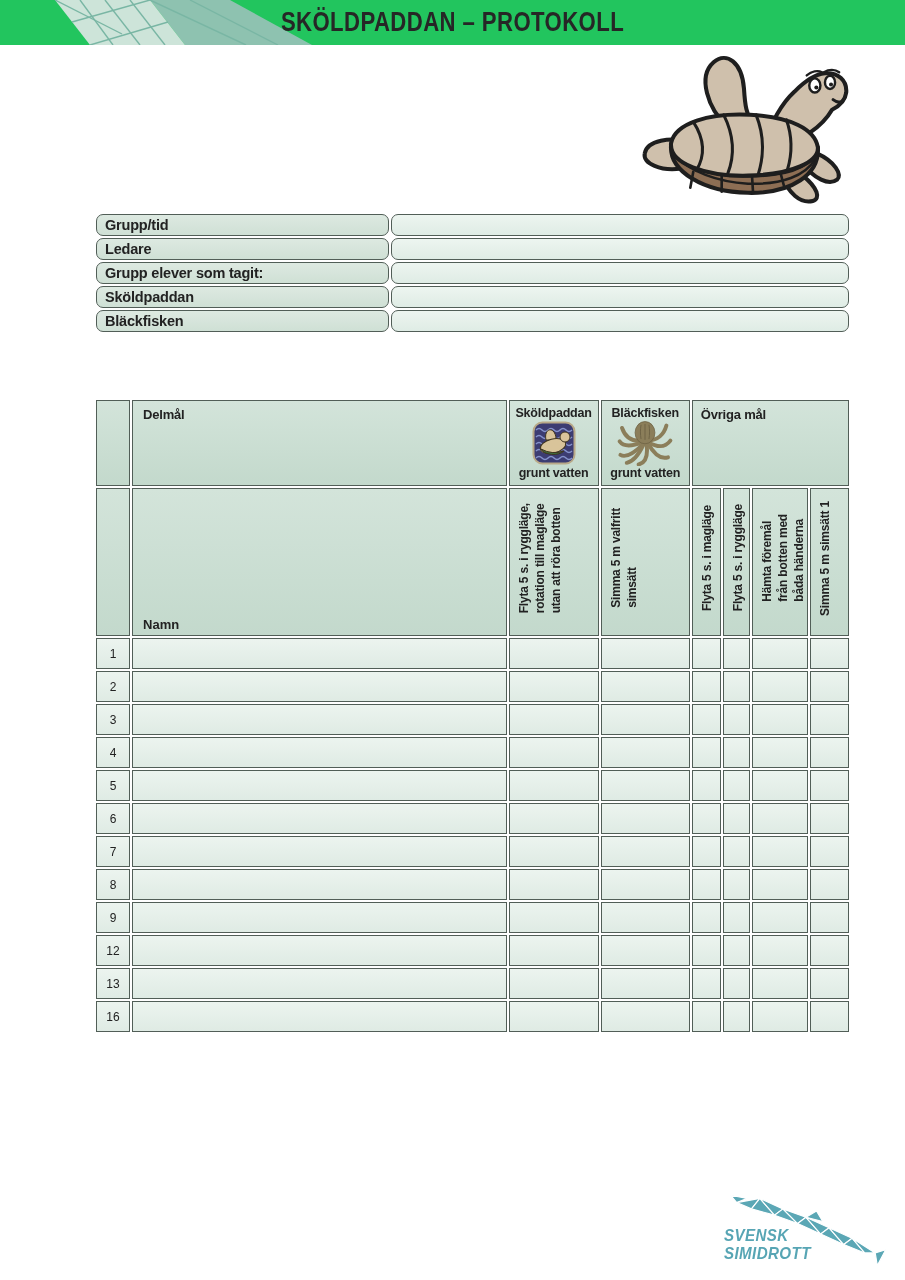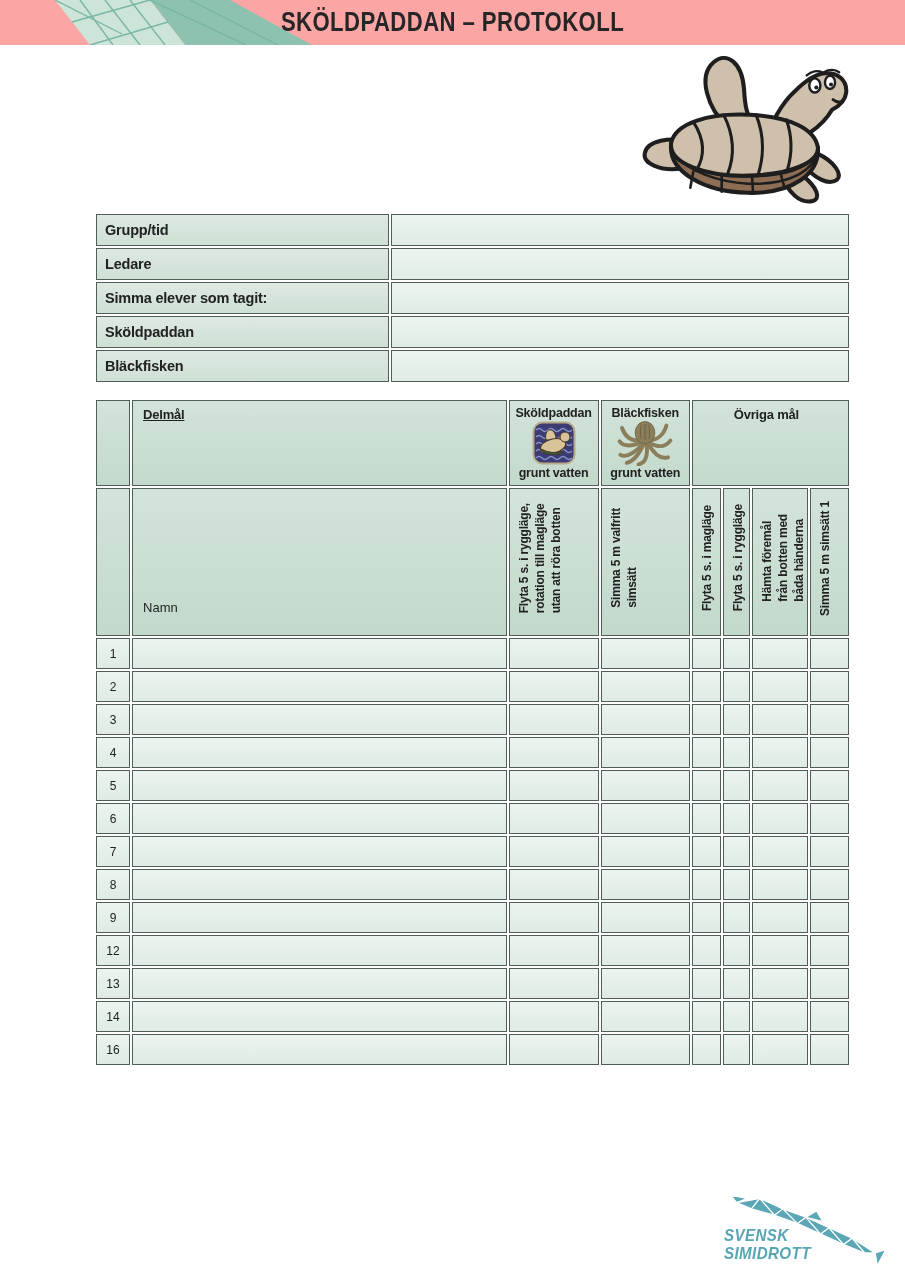--- a/index.html
+++ b/index.html
@@ -7,62 +7,62 @@
   body {
     position: relative;
     background: #ffffff;
     font-family: "Liberation Sans", sans-serif;
     overflow: hidden;
   }
 
   
   .titlebar {
     position: absolute; left: 0; top: 0; width: 905px; height: 45px;
-    background: #fca5a5; overflow: hidden;
+    background: #22c55e; overflow: hidden;
   }
   .titlebar svg.ribbon { position: absolute; left: 0; top: 0; }
   .titlebar .title {
     position: absolute; left: 0; top: 0; width: 100%; height: 45px;
     display: flex; align-items: center; justify-content: center;
     font-size: 27px; font-weight: bold; color: #262626;
     transform: scaleX(0.82); letter-spacing: 0.5px;
   }
 
   
   .turtle-wrap { position: absolute; left: 640px; top: 46px; width: 214px; height: 162px; }
 
   
   table { border-collapse: separate; border-spacing: 2px; table-layout: fixed; }
   td { border: 1.5px solid #515e57; overflow: hidden; }
 
   
   .formtable { position: absolute; left: 94px; top: 212px; width: 757px; }
-  .formtable td { height: 32px; }
+  .formtable td { height: 22px; border-radius: 7px; }
   .formtable td.flabel {
     background: linear-gradient(180deg, #dde9e1, #cfe0d5);
     font-weight: bold; font-size: 14.5px; color: #222;
     padding-left: 8px; letter-spacing: -0.2px;
   }
   .formtable td.fvalue { background: linear-gradient(180deg, #edf5f0, #dfece5); }
 
   
   .maintable { position: absolute; left: 94px; top: 398px; width: 757px; }
   .maintable td { background: linear-gradient(180deg, #d3e4da, #c3d9cc); }
   .maintable tr.datarow td { background: linear-gradient(180deg, #ecf4ef, #dfebe4); height: 31px; }
   tr.hrow1 td { height: 78px; vertical-align: top; }
   tr.hrow2 td { height: 148px; }
-  .cell-delmal { font-weight: bold; font-size: 13px; color: #222; padding: 6px 0 0 10px; letter-spacing: -0.2px; text-decoration: underline; }
-  .cell-ovriga { font-weight: bold; font-size: 13px; color: #222; padding: 6px 16px 0 8px; letter-spacing: -0.2px; text-align: center; }
+  .cell-delmal { font-weight: bold; font-size: 13px; color: #222; padding: 6px 0 0 10px; letter-spacing: -0.2px; }
+  .cell-ovriga { font-weight: bold; font-size: 13px; color: #222; padding: 6px 16px 0 8px; letter-spacing: -0.2px; }
   .grpcell { padding: 0 !important; }
   .grpcell .grp {
     height: 100%; display: flex; flex-direction: column;
     align-items: center; justify-content: space-between; padding: 5px 0 5px;
   }
   .grp .glabel, .grp .gnote { font-weight: bold; font-size: 12.5px; color: #222; letter-spacing: -0.2px; }
-  .cell-namn { vertical-align: bottom; font-weight: normal; font-size: 13px; color: #222; padding: 0 0 20px 10px; }
+  .cell-namn { vertical-align: bottom; font-weight: bold; font-size: 13px; color: #222; padding: 0 0 3px 10px; }
   td.rot { vertical-align: middle; text-align: left; padding: 4px 2px 8px 7px; }
   .vtext {
     display: inline-block; writing-mode: vertical-rl; transform: rotate(180deg);
     white-space: pre-line; font-weight: bold; font-size: 12px; line-height: 1.32;
     color: #222; letter-spacing: -0.2px;
   }
   td.numcell { text-align: center; vertical-align: middle; font-size: 12px; color: #222; }
 
   
   .footer-logo { position: absolute; left: 722px; top: 1190px; width: 168px; height: 86px; font-style: italic; }
@@ -138,21 +138,21 @@
   <tbody>
       <tr>
     <td class="flabel">Grupp/tid</td>
     <td class="fvalue"></td>
   </tr>
   <tr>
     <td class="flabel">Ledare</td>
     <td class="fvalue"></td>
   </tr>
   <tr>
-    <td class="flabel">Simma elever som tagit:</td>
+    <td class="flabel">Grupp elever som tagit:</td>
     <td class="fvalue"></td>
   </tr>
   <tr>
     <td class="flabel">Sköldpaddan</td>
     <td class="fvalue"></td>
   </tr>
   <tr>
     <td class="flabel">Bläckfisken</td>
     <td class="fvalue"></td>
   </tr>
@@ -341,30 +341,20 @@
         <td class="numcell">13</td>
         <td></td>
         <td></td>
         <td></td>
         <td></td>
         <td></td>
         <td></td>
         <td></td>
       </tr>
   <tr class="datarow">
-        <td class="numcell">14</td>
-        <td></td>
-        <td></td>
-        <td></td>
-        <td></td>
-        <td></td>
-        <td></td>
-        <td></td>
-      </tr>
-  <tr class="datarow">
         <td class="numcell">16</td>
         <td></td>
         <td></td>
         <td></td>
         <td></td>
         <td></td>
         <td></td>
         <td></td>
       </tr>
 </tbody>

